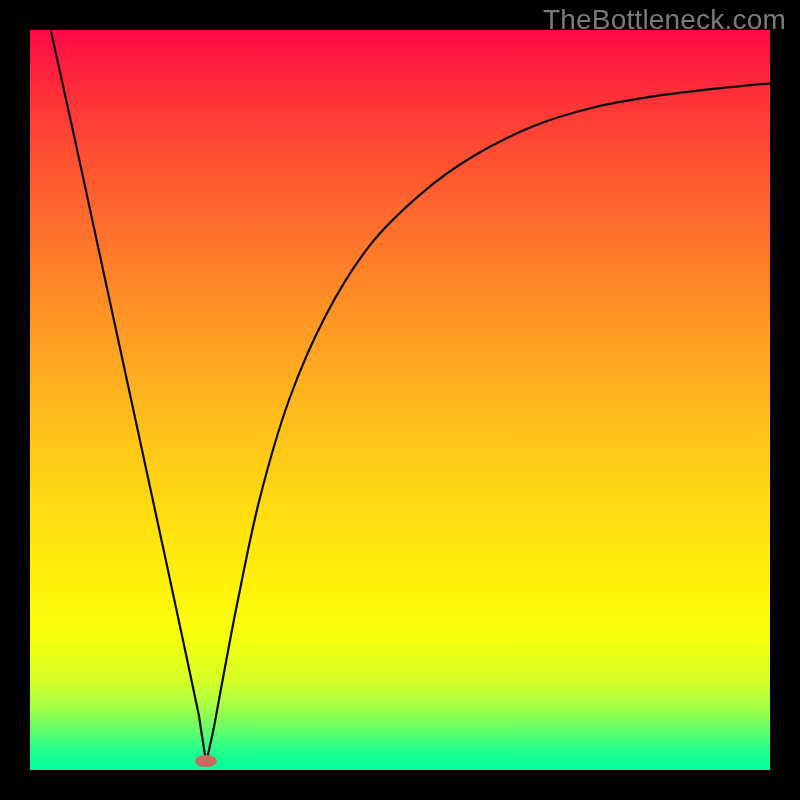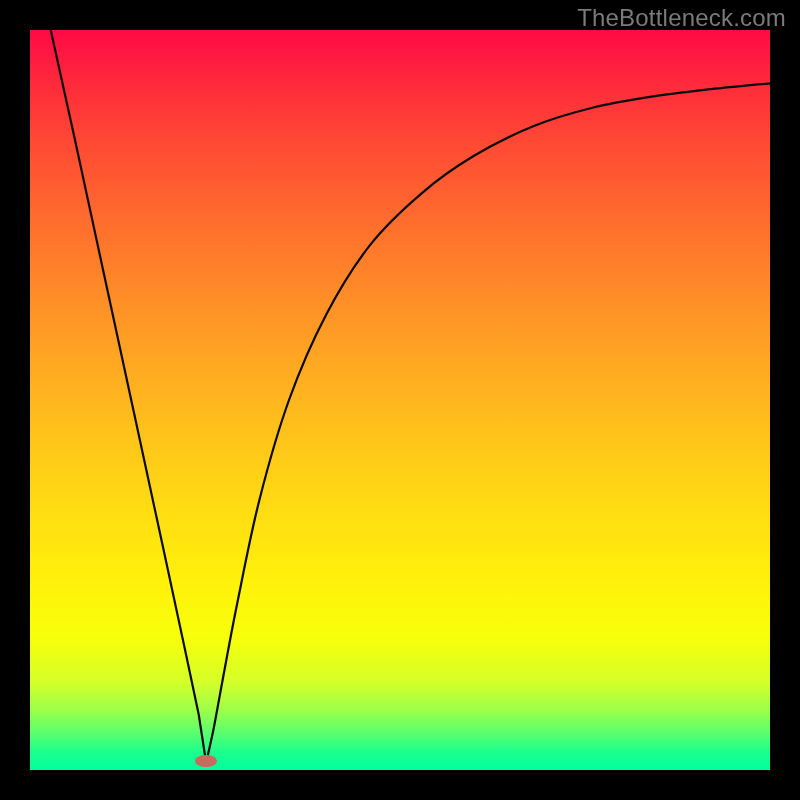--- a/index.html
+++ b/index.html
@@ -8,21 +8,21 @@
     width: 800px;
     height: 800px;
     background: #000;
     position: relative;
   }
   .attribution {
     position: absolute;
     top: 4px;
     right: 14px;
     font-family: Arial, Helvetica, sans-serif;
-    font-size: 24px;
+    font-size: 28px;
     color: #7a7a7a;
     font-weight: 400;
     letter-spacing: 0.2px;
   }
   .plot-area {
     position: absolute;
     left: 30px;
     top: 30px;
     width: 740px;
     height: 740px;

